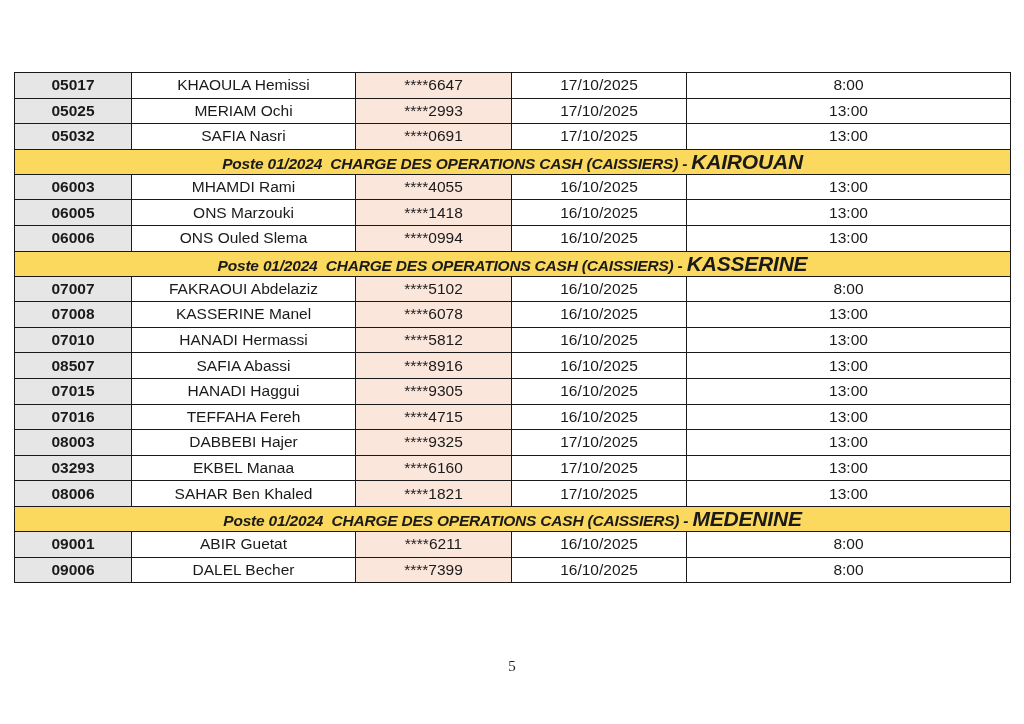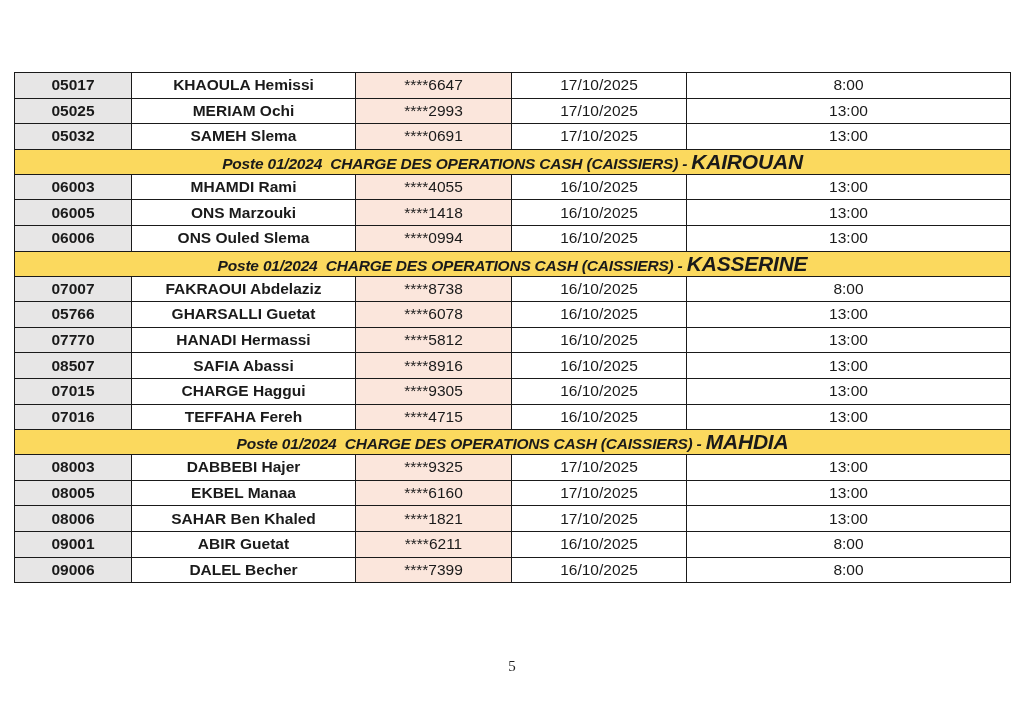--- a/index.html
+++ b/index.html
@@ -34,21 +34,21 @@
     white-space: nowrap;
   }
   tr.data-row { height: 25.6px; }
   tr.section-row { height: 16px; }
   td.c-id {
     background: var(--id-bg, #E7E6E6);
     font-weight: bold;
     font-size: 12.5px;
   }
   td.c-name {
-    font-weight: bold;
+    font-weight: normal;
     font-size: 16px;
     text-align: left;
     padding-left: 8px;
     white-space: pre;
   }
   td.c-masked {
     background: var(--masked-bg, #FBE6DC);
   }
   td.section-cell {
     background: var(--section-bg, #FBD95E);
@@ -96,21 +96,21 @@
         </tr>
         <tr class="data-row">
           <td class="c-id">05025</td>
           <td class="c-name">MERIAM Ochi</td>
           <td class="c-masked">****2993</td>
           <td class="c-date">17/10/2025</td>
           <td class="c-time">13:00</td>
         </tr>
         <tr class="data-row">
           <td class="c-id">05032</td>
-          <td class="c-name">SAMEH Slema</td>
+          <td class="c-name">SAFIA Nasri</td>
           <td class="c-masked">****0691</td>
           <td class="c-date">17/10/2025</td>
           <td class="c-time">13:00</td>
         </tr>
         <tr class="section-row">
           <td class="section-cell" colspan="5"><span>Poste 01/2024</span><span>&nbsp; CHARGE DES OPERATIONS CASH (CAISSIERS) - </span><span class="sec-city">KAIROUAN</span></td>
         </tr>
         <tr class="data-row">
           <td class="c-id">06003</td>
           <td class="c-name">MHAMDI  Rami</td>
@@ -131,83 +131,83 @@
           <td class="c-masked">****0994</td>
           <td class="c-date">16/10/2025</td>
           <td class="c-time">13:00</td>
         </tr>
         <tr class="section-row">
           <td class="section-cell" colspan="5"><span>Poste 01/2024</span><span>&nbsp; CHARGE DES OPERATIONS CASH (CAISSIERS) - </span><span class="sec-city">KASSERINE</span></td>
         </tr>
         <tr class="data-row">
           <td class="c-id">07007</td>
           <td class="c-name">FAKRAOUI Abdelaziz</td>
-          <td class="c-masked">****8738</td>
-          <td class="c-date">16/10/2025</td>
-          <td class="c-time">8:00</td>
-        </tr>
-        <tr class="data-row">
-          <td class="c-id">05766</td>
-          <td class="c-name">GHARSALLI Guetat</td>
+          <td class="c-masked">****5102</td>
+          <td class="c-date">16/10/2025</td>
+          <td class="c-time">8:00</td>
+        </tr>
+        <tr class="data-row">
+          <td class="c-id">07008</td>
+          <td class="c-name">KASSERINE Manel</td>
           <td class="c-masked">****6078</td>
           <td class="c-date">16/10/2025</td>
           <td class="c-time">13:00</td>
         </tr>
         <tr class="data-row">
-          <td class="c-id">07770</td>
+          <td class="c-id">07010</td>
           <td class="c-name">HANADI Hermassi</td>
           <td class="c-masked">****5812</td>
           <td class="c-date">16/10/2025</td>
           <td class="c-time">13:00</td>
         </tr>
         <tr class="data-row">
           <td class="c-id">08507</td>
           <td class="c-name">SAFIA Abassi</td>
           <td class="c-masked">****8916</td>
           <td class="c-date">16/10/2025</td>
           <td class="c-time">13:00</td>
         </tr>
         <tr class="data-row">
           <td class="c-id">07015</td>
-          <td class="c-name">CHARGE Haggui</td>
+          <td class="c-name">HANADI Haggui</td>
           <td class="c-masked">****9305</td>
           <td class="c-date">16/10/2025</td>
           <td class="c-time">13:00</td>
         </tr>
         <tr class="data-row">
           <td class="c-id">07016</td>
           <td class="c-name">TEFFAHA Fereh</td>
           <td class="c-masked">****4715</td>
           <td class="c-date">16/10/2025</td>
           <td class="c-time">13:00</td>
         </tr>
-        <tr class="section-row">
-          <td class="section-cell" colspan="5"><span>Poste 01/2024</span><span>&nbsp; CHARGE DES OPERATIONS CASH (CAISSIERS) - </span><span class="sec-city">MAHDIA</span></td>
-        </tr>
         <tr class="data-row">
           <td class="c-id">08003</td>
           <td class="c-name">DABBEBI Hajer</td>
           <td class="c-masked">****9325</td>
           <td class="c-date">17/10/2025</td>
           <td class="c-time">13:00</td>
         </tr>
         <tr class="data-row">
-          <td class="c-id">08005</td>
+          <td class="c-id">03293</td>
           <td class="c-name">EKBEL Manaa</td>
           <td class="c-masked">****6160</td>
           <td class="c-date">17/10/2025</td>
           <td class="c-time">13:00</td>
         </tr>
         <tr class="data-row">
           <td class="c-id">08006</td>
           <td class="c-name">SAHAR Ben Khaled</td>
           <td class="c-masked">****1821</td>
           <td class="c-date">17/10/2025</td>
           <td class="c-time">13:00</td>
         </tr>
+        <tr class="section-row">
+          <td class="section-cell" colspan="5"><span>Poste 01/2024</span><span>&nbsp; CHARGE DES OPERATIONS CASH (CAISSIERS) - </span><span class="sec-city">MEDENINE</span></td>
+        </tr>
         <tr class="data-row">
           <td class="c-id">09001</td>
           <td class="c-name">ABIR Guetat</td>
           <td class="c-masked">****6211</td>
           <td class="c-date">16/10/2025</td>
           <td class="c-time">8:00</td>
         </tr>
         <tr class="data-row">
           <td class="c-id">09006</td>
           <td class="c-name">DALEL Becher</td>

